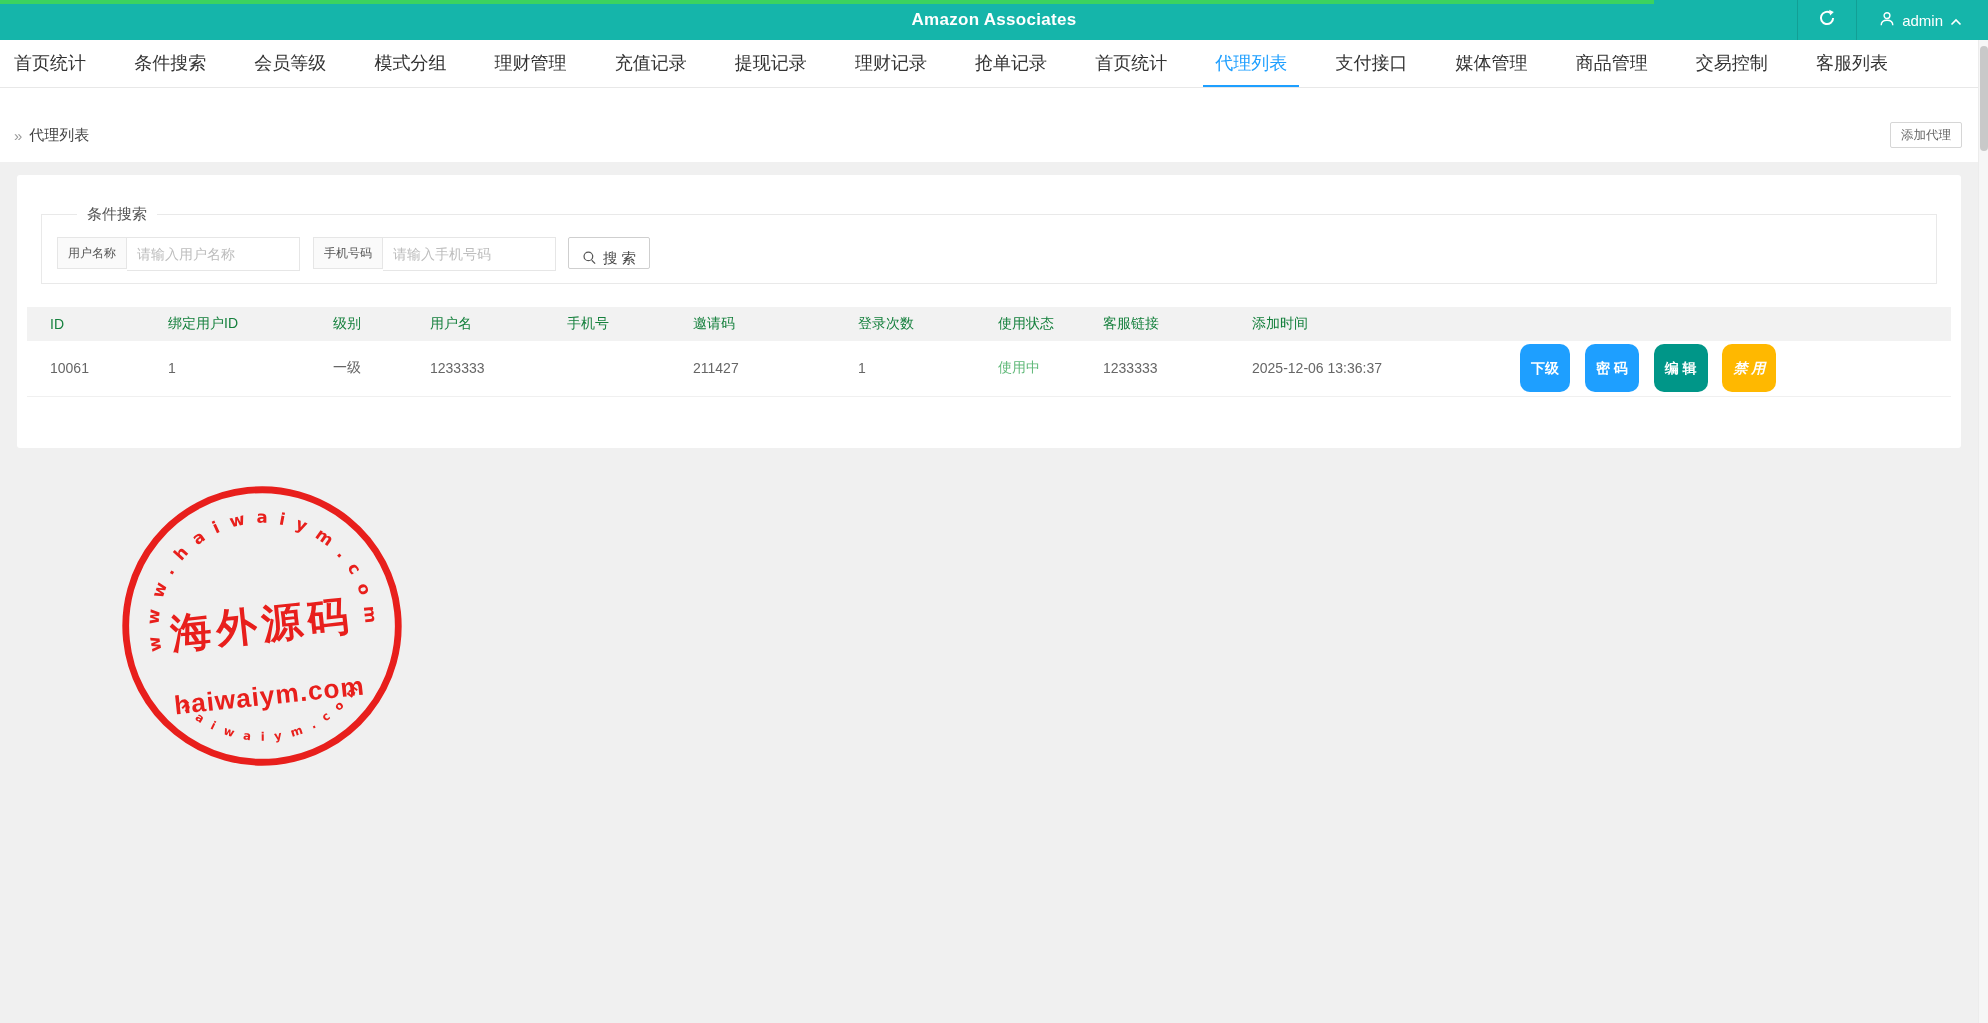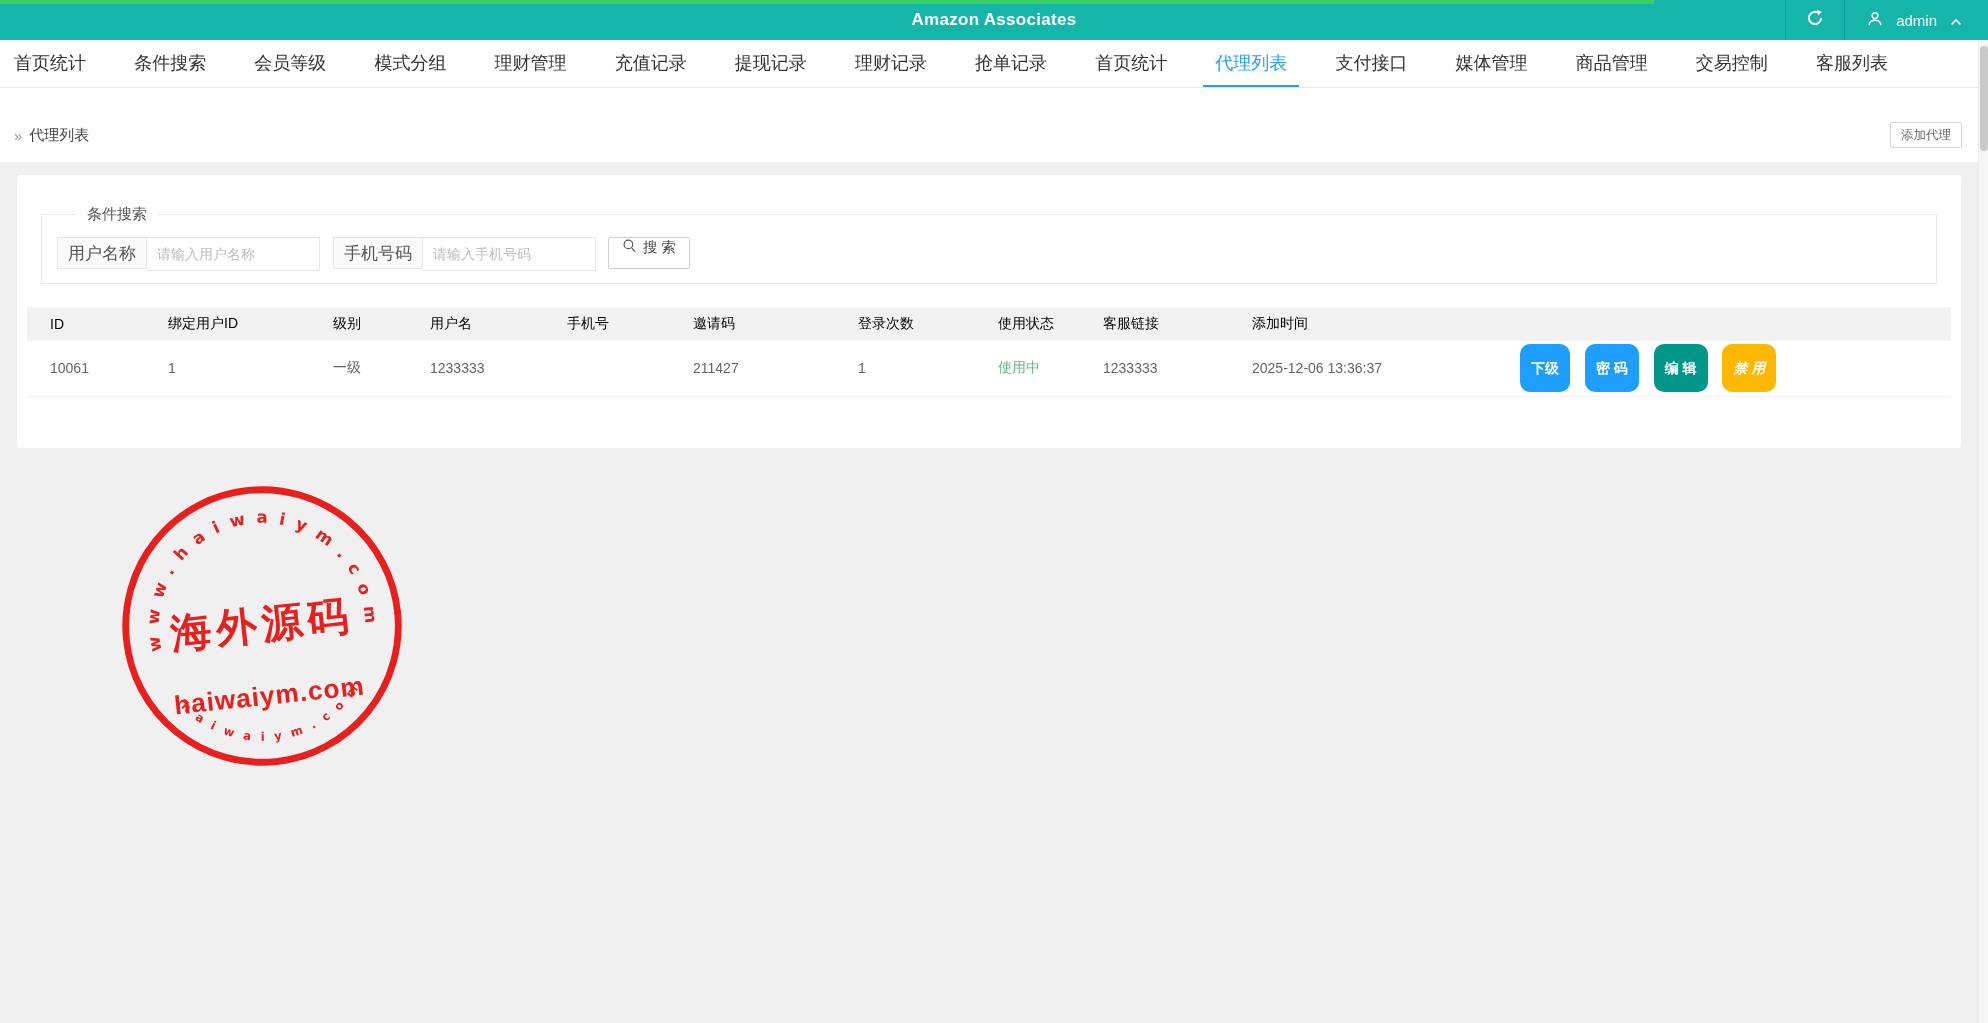--- a/index.html
+++ b/index.html
@@ -9,21 +9,21 @@
   
   .progress-bar { position:absolute; top:0; left:0; height:4px; width:83.2%; z-index:30; }
 
   
   .topbar { position:relative; height:40px; background:#15b5aa; color:#fff; z-index:10; }
   .topbar-title { position:absolute; left:0; right:0; top:0; height:40px; line-height:40px;
                   text-align:center; font-size:17px; font-weight:600; letter-spacing:.3px; }
   .topbar-right { position:absolute; right:0; top:0; height:40px; display:flex; align-items:stretch; }
   .topbar-cell { display:flex; align-items:center; justify-content:center; padding:0 20px;
                  border-left:1px solid rgba(0,0,0,.12); cursor:pointer; }
-  .admin-cell { gap:13px; font-size:15px; padding:0 26px 0 22px; }
+  .admin-cell { gap:7px; font-size:15px; padding:0 26px 0 22px; }
 
   
   .navbar { height:48px; background:#fff; border-bottom:1px solid #e8e8e8; display:flex;
             justify-content:space-between; align-items:stretch; padding:0 88px 0 2px; position:relative; z-index:5; }
   .nav-item { display:flex; align-items:center; padding:0 12px; font-size:18px; color:#333;
               cursor:pointer; border-bottom:2px solid transparent; white-space:nowrap; }
   .nav-item.active { border-bottom-color:currentColor; }
 
   
   .crumb-bar { height:74px; background:#fff; position:relative; }
@@ -35,34 +35,34 @@
   
   .content { background:#f0f0f0; height:861px; }
   .card { margin:13px 27px 0 17px; background:#fff; border-radius:3px; height:273px; }
 
   fieldset.search-set { margin:0 24px; border:1px solid #e9e9e9; padding:13px 15px 14px;
                         position:relative; top:30px; }
   fieldset.search-set legend { margin-left:20px; padding:0 10px; font-size:15px; color:#555; }
   .search-row { display:flex; align-items:center; }
   .inp-group { display:flex; height:32px; }
   .inp-addon { display:flex; align-items:center; padding:0 10px; background:#fafafa;
-               border:1px solid #e6e6e6; font-size:17px; color:#555; white-space:nowrap; }
+               border:1px solid #e6e6e6; font-size:12px; color:#555; white-space:nowrap; }
   .inp { width:173px; height:32px; border:1px solid #e6e6e6; border-left:none; padding:16px 10px;
          font-size:14px; color:#a21caf; outline:none; }
   .inp::placeholder { color:#bdbdbd; }
   .gap13 { width:13px; } .gap12 { width:12px; }
   .search-btn { height:32px; padding:0 13px; background:#fff; border:1px solid #cfcfcf; border-radius:2px;
-                font-size:14.5px; color:#444; display:flex; align-items:flex-start; gap:6px; cursor:pointer; }
+                font-size:14.5px; color:#444; display:flex; align-items:flex-end; gap:6px; cursor:pointer; }
 
   
   .table-wrap { position:relative; top:30px; margin:23px 10px 0; }
   table { border-collapse:collapse; table-layout:fixed; width:1924px; }
   th, td { padding-left:23px; text-align:left; font-weight:normal; overflow:hidden; white-space:nowrap; }
   thead tr { background:#f2f2f2; height:34px; }
-  th { font-size:14px; color:#000000; }
+  th { font-size:14px; color:#15803d; }
   tbody tr { height:55px; border-bottom:1px solid #f0f0f0; background:#fff; }
   td { font-size:14px; color:#666; }
   .act-btn { display:inline-block; height:48px; line-height:30px; padding:0 11px; margin-right:11px;
              border:none; border-radius:10px; color:#fff; font-size:14px; font-weight:bold; cursor:pointer; }
 
   .foot-note { position:relative; top:30px; margin:15px 0 0 21px; font-size:13px; color:#3c3c3c; }
 
   
   .scrollbar { position:absolute; right:0; top:40px; bottom:0; width:10px; background:#f6f6f6;
                border-left:1px solid #ececec; z-index:20; }

